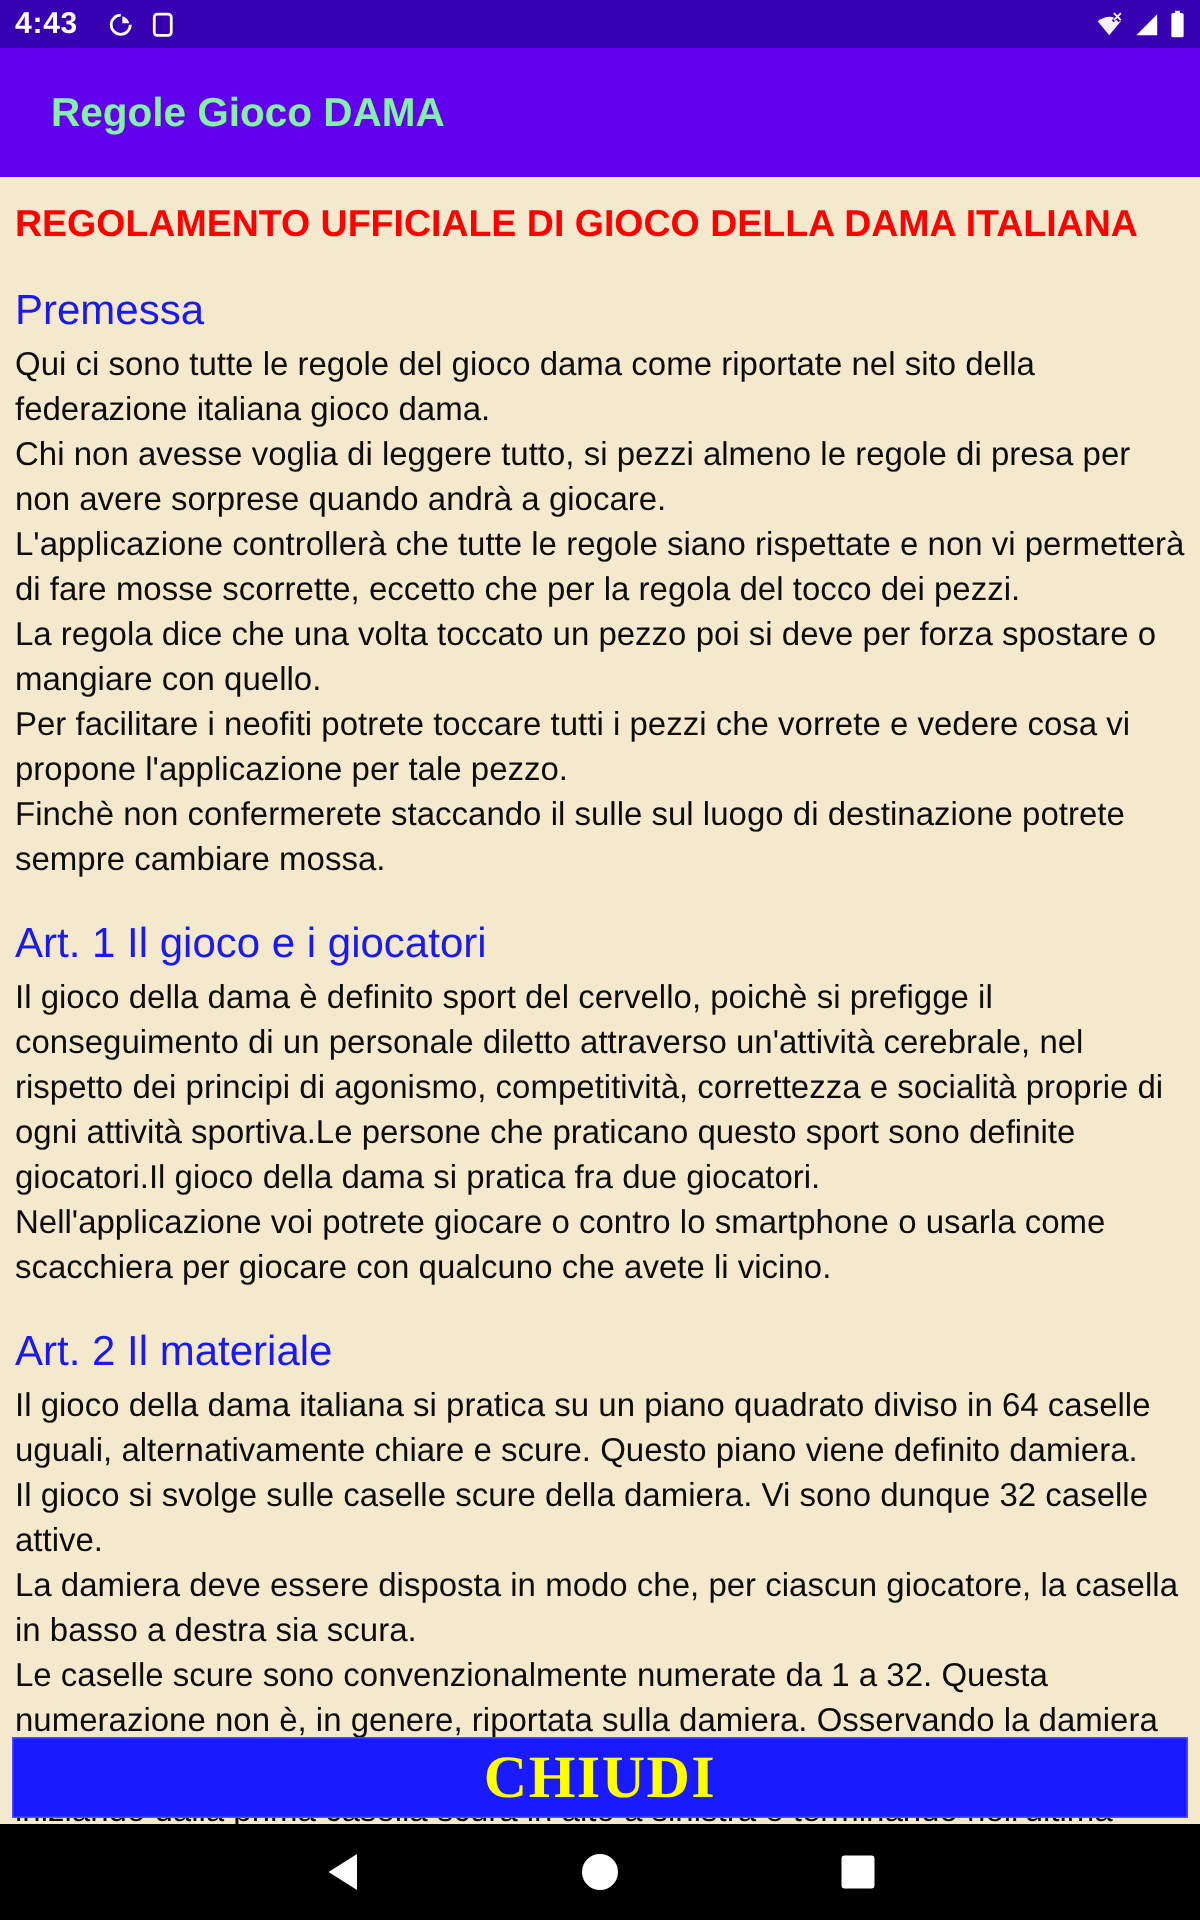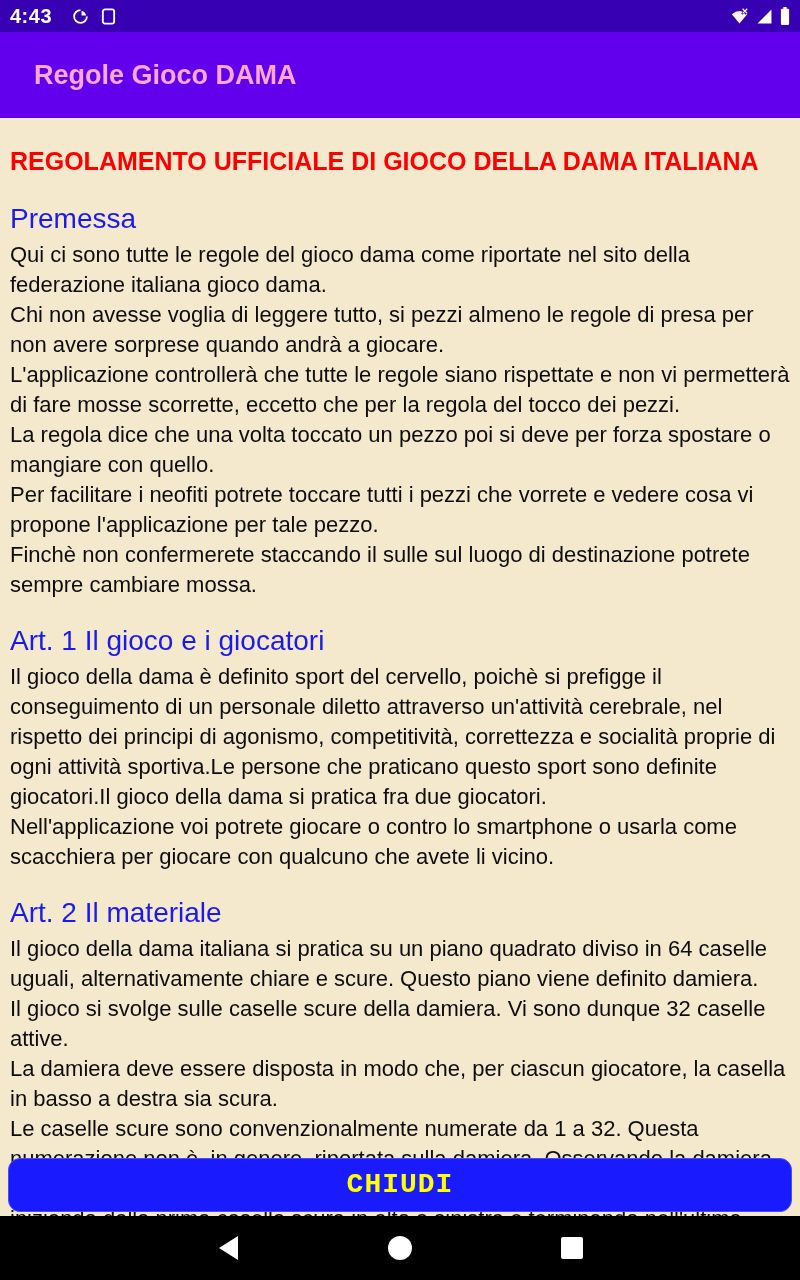--- a/index.html
+++ b/index.html
@@ -20,51 +20,51 @@
   .status-time { font-size: 20px; font-weight: bold; letter-spacing: 0.5px; }
   .status-left-icons { display: flex; gap: 12px; margin-left: 20px; align-items: center; }
   .status-spacer { flex: 1; }
   .status-right-icons { display: flex; gap: 7px; align-items: center; }
   .status-icon svg { display: block; }
   
   .app-bar {
     height: 86px; background: var(--app-bar-bg, #6200ee);
     display: flex; align-items: center; padding: 0 34px;
   }
-  .app-title { font-size: 27px; font-weight: bold; color: #f9a8d4; }
+  .app-title { font-size: 27px; font-weight: bold; color: #86efac; }
   
   .content {
     position: absolute; top: 118px; bottom: 64px; left: 0; right: 0;
     overflow: hidden;
     padding: 16px 10px 0 10px;
     background: var(--content-bg, #f4e8cd);
   }
   .main-title {
     color: var(--main-title-color, #ff0000);
     font-size: 25px; font-weight: bold;
-    margin-bottom: 26px; line-height: 30px; margin-top: 12px;
+    margin-bottom: 26px; line-height: 30px;
   }
   .section-heading {
     color: var(--heading-color, #1a1aee);
     font-size: 28px; font-weight: normal;
     margin-top: 24px; margin-bottom: 4px; line-height: 34px;
   }
   .para {
     color: var(--body-color, #0d0d0d);
     font-size: 22px; line-height: 30px;
   }
   
   .close-button {
     position: absolute; left: 8px; right: 8px; bottom: 68px; height: 54px;
     background: var(--button-bg, #1a1aff);
     color: var(--button-text, #ffff00);
-    font-family: Liberation Mono, monospace;
-    font-size: 28px; font-weight: bold;
+    font-family: Liberation Serif, serif;
+    font-size: 40px; font-weight: bold;
     text-align: center; line-height: 50px;
-    border: 1px solid #4b4bff; border-radius: 12px;
+    border: 1px solid #4b4bff; border-radius: 0;
     cursor: pointer;
     letter-spacing: 1px;
   }
   
   .nav-bar {
     position: absolute; bottom: 0; left: 0; right: 0; height: 64px;
     background: var(--nav-bar-bg, #000);
     display: flex; justify-content: center; align-items: center;
     gap: 146px;
   }

